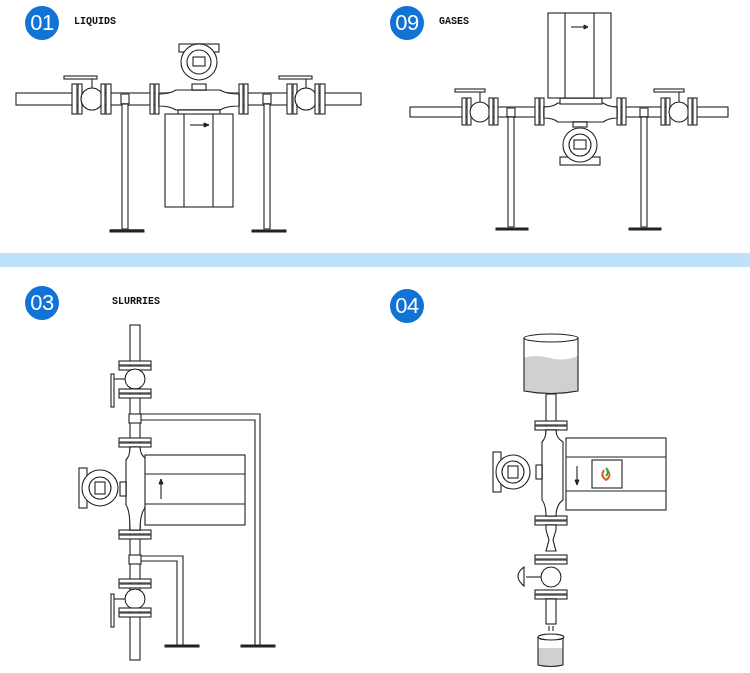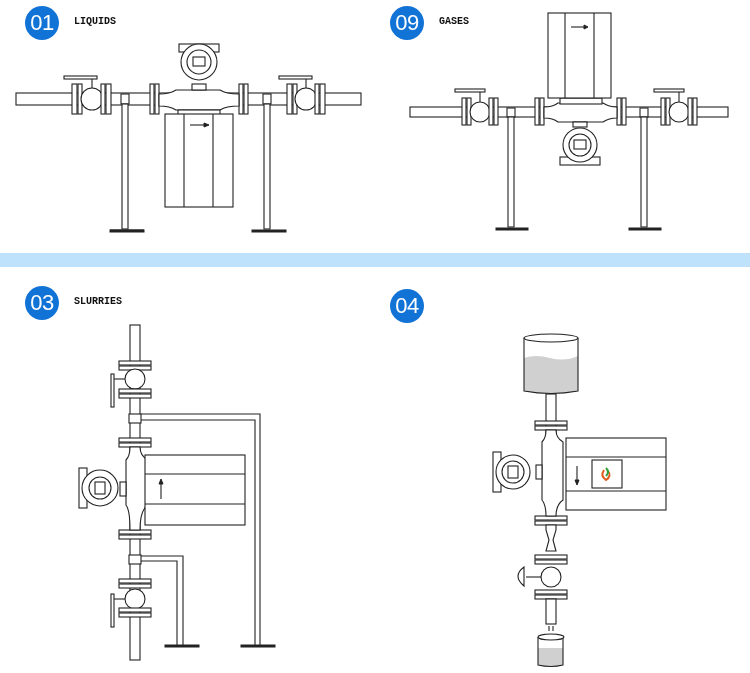--- a/index.html
+++ b/index.html
@@ -133,21 +133,21 @@
     <polygon class="dk" points="584,25 588,27 584,29"></polygon>
   <g>
     <rect class="l" x="573" y="122" width="14" height="5"></rect>
     <rect class="l" x="560" y="157" width="40" height="8"></rect>
     <circle class="l" cx="580" cy="145" r="17"></circle>
     <circle class="l" cx="580" cy="145" r="11"></circle>
     <rect class="l" x="574" y="140" width="12" height="9"></rect>
   </g>
 </svg>
 
-<div class="hdr" style="left:25px;top:286px;">
+<div class="hdr" style="left:25px;top:286px;gap:38px;">
   <div class="badge">03</div>
   <div class="title">SLURRIES</div>
 </div>
 
 <svg style="left:0;top:0;" width="375" height="673">
   <rect class="l" x="130" y="325" width="10" height="335"></rect>
   <g>
     <rect class="l" x="119" y="361" width="32" height="4"></rect>
       <rect class="l" x="119" y="366" width="32" height="4"></rect>
     <circle class="l" cx="135" cy="379" r="10"></circle>

